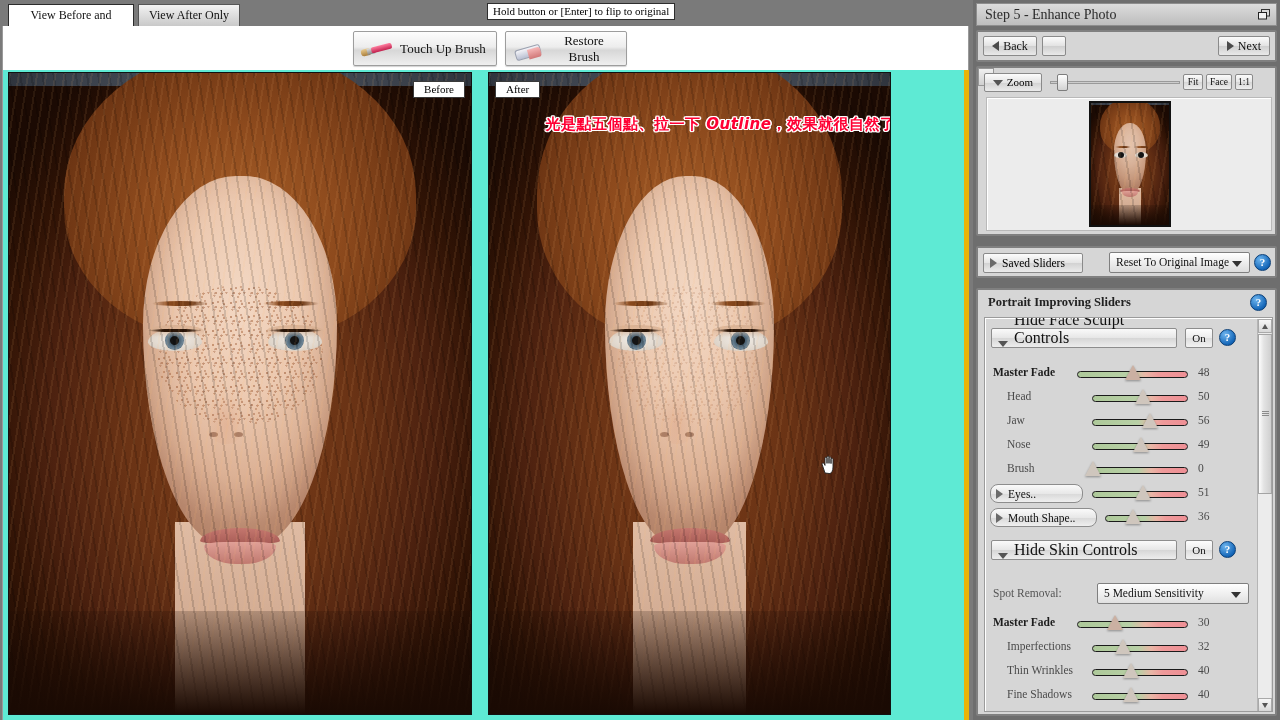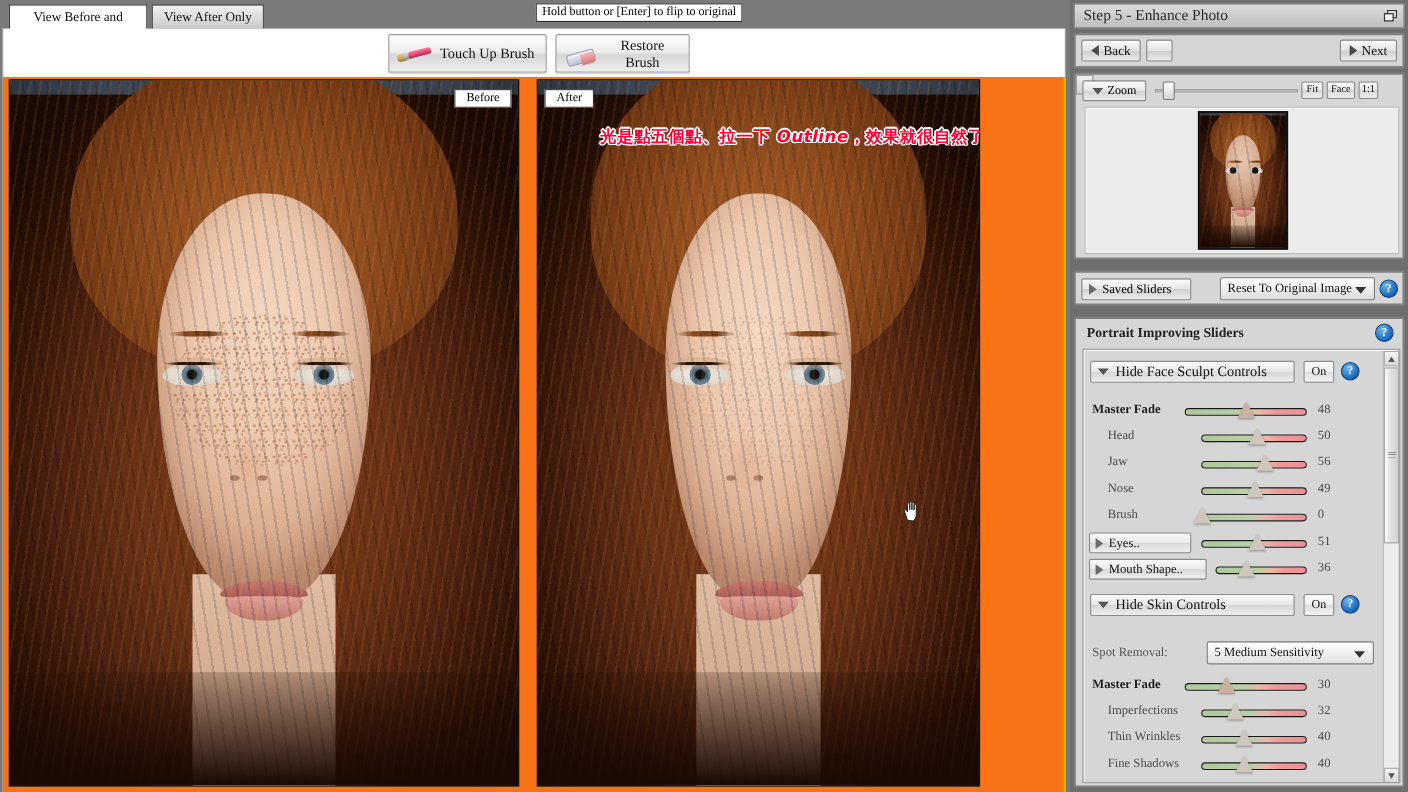--- a/index.html
+++ b/index.html
@@ -109,23 +109,23 @@
   .eraser-glyph .band {
     position: absolute; left: 13px; top: 2px; width: 13px; height: 10px;
     background: linear-gradient(#f6b7b7,#d07777);
     transform: rotate(-16deg);
     border-radius: 0 3px 3px 0;
   }
 
   
   #image-area {
     position: absolute; left: 2px; top: 70px; width: 967px; height: 650px;
-    background: #f97316;
+    background: #5eead4;
     border-left: 1px solid #9a9a9a;
-    border-right: 2px solid #eab308;
+    border-right: 5px solid #eab308;
   }
   .photo-pane {
     position: absolute; top: 2px; height: 643px;
     border: 1px solid #111;
     overflow: hidden;
     background: #3e4550;
   }
   #pane-before { left: 5px; width: 464px; }
   #pane-after  { left: 485px; width: 403px; }
 
@@ -439,22 +439,22 @@
   }
 
   
   .section-row {
     position: absolute; left: 6px; height: 22px; width: 266px;
   }
   .sec-toggle {
     position: absolute; left: 0; top: 0; width: 186px; height: 20px;
     background: linear-gradient(#fafafa,#e6e6e6 50%,#d6d6d6 51%,#ededed);
     border: 1px solid #8d8d8d; border-radius: 2px;
-    display: flex; align-items: center; gap: 6px; padding-left: 6px;
-    font-size: 13px; color: #111;
+    display: flex; align-items: flex-end; gap: 6px; padding-left: 6px;
+    font-size: 16px; color: #111;
     font-family: "Liberation Serif", serif;
   }
   .sec-on {
     position: absolute; left: 194px; top: 0; width: 28px; height: 20px;
     background: linear-gradient(#fdfdfd,#ececec 50%,#dddddd 51%,#f2f2f2);
     border: 1px solid #8d8d8d; border-radius: 2px;
     font-size: 11px; line-height: 18px; text-align: center; color: #111;
     font-family: "Liberation Serif", serif;
   }
   .sec-help { position: absolute; left: 228px; top: 1px; }
@@ -484,21 +484,21 @@
   }
   .srow.master .thumb { border-bottom-color: #cbb0a2; }
   .srow .val {
     position: absolute; top: 2px; width: 26px;
     font-size: 11.5px; color: #4a4a4a; text-align: left;
     font-family: "Liberation Serif", serif;
   }
   .sub-btn {
     position: absolute; left: 5px; top: 0px; width: 93px; height: 19px;
     background: linear-gradient(#fafafa,#e8e8e8 50%,#d8d8d8 51%,#efefef);
-    border: 1px solid #8d8d8d; border-radius: 2px;
+    border: 1px solid #8d8d8d; border-radius: 8px;
     display: flex; align-items: center; gap: 5px; padding-left: 5px;
     font-size: 11.5px; color: #111;
     font-family: "Liberation Serif", serif;
   }
   
   #spot-row { position: absolute; left: 0; width: 272px; height: 24px; }
   #spot-lbl { position: absolute; left: 8px; top: 4px; font-size: 11.5px; color: #555;
     font-family: "Liberation Serif", serif; }
   #spot-sel {
     position: absolute; left: 112px; top: 0; width: 152px; height: 21px;

